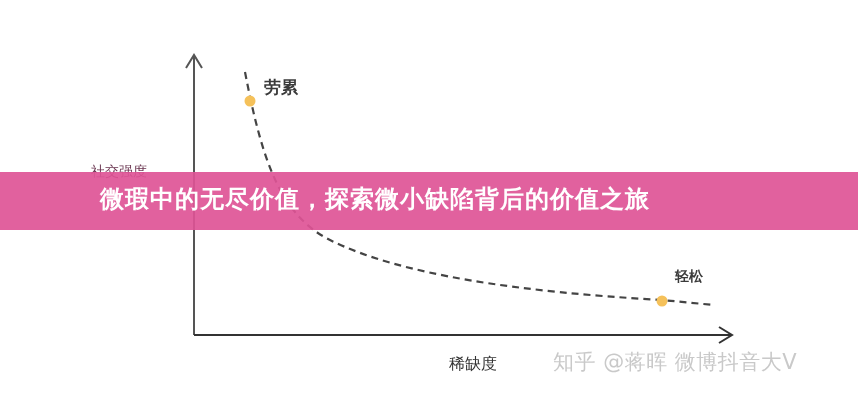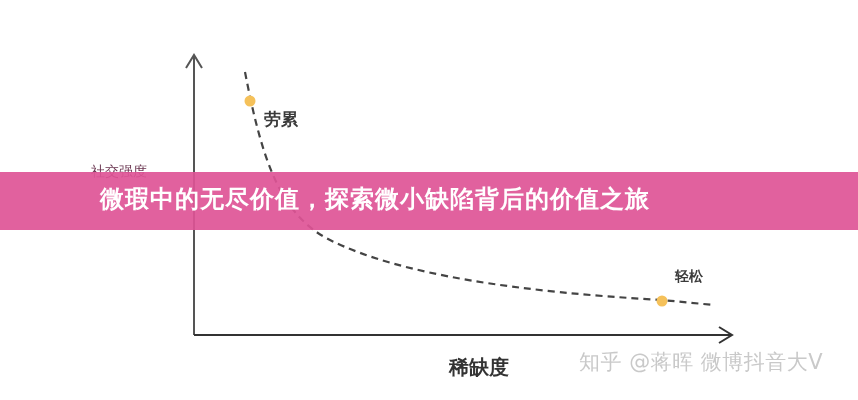--- a/index.html
+++ b/index.html
@@ -1,24 +1,24 @@
 <!DOCTYPE html>
 <html><head>
 <meta charset="utf-8">
 <style>
   html, body { margin: 0; padding: 0; background: #ffffff; }
   body { width: 858px; height: 400px; position: relative; overflow: hidden;
          font-family: "DejaVu Sans", sans-serif; }
   #canvas { position: absolute; left: 0; top: 0; width: 858px; height: 400px; }
   .label { position: absolute; font-family: "DejaVu Sans", sans-serif; color: #333; white-space: nowrap; }
   #ylabel { left: 91px; top: 163px; font-size: 14px; color: #6a3550; }
-  #xlabel { left: 449px; top: 354px; font-size: 20px; font-weight: bold; color: #333; }
-  #pt1-label { left: 264px; top: 108px; font-size: 17px; font-weight: bold; color: #3a3a3a; }
+  #xlabel { left: 449px; top: 354px; font-size: 16px; font-weight: normal; color: #333; }
+  #pt1-label { left: 264px; top: 76px; font-size: 17px; font-weight: bold; color: #3a3a3a; }
   #pt2-label { left: 675px; top: 268px; font-size: 14px; font-weight: bold; color: #3a3a3a; }
-  #watermark { left: 553px; top: 348px; font-size: 21px; color: #c9c9c9; letter-spacing: 0.5px; margin-left: 26px; }
+  #watermark { left: 553px; top: 348px; font-size: 21px; color: #c9c9c9; letter-spacing: 0.5px; }
   #banner { position: absolute; left: 0; top: 172px; width: 858px; height: 58px;
             background: rgba(222, 84, 150, 0.92); }
   #banner-title { position: absolute; left: 100px; top: 183px; font-size: 24px; font-weight: bold;
                   color: #ffffff; letter-spacing: 1px; white-space: nowrap; }
 </style>
 </head>
 <body>
 
 <svg id="canvas" viewBox="0 0 858 400" xmlns="http://www.w3.org/2000/svg">
 

